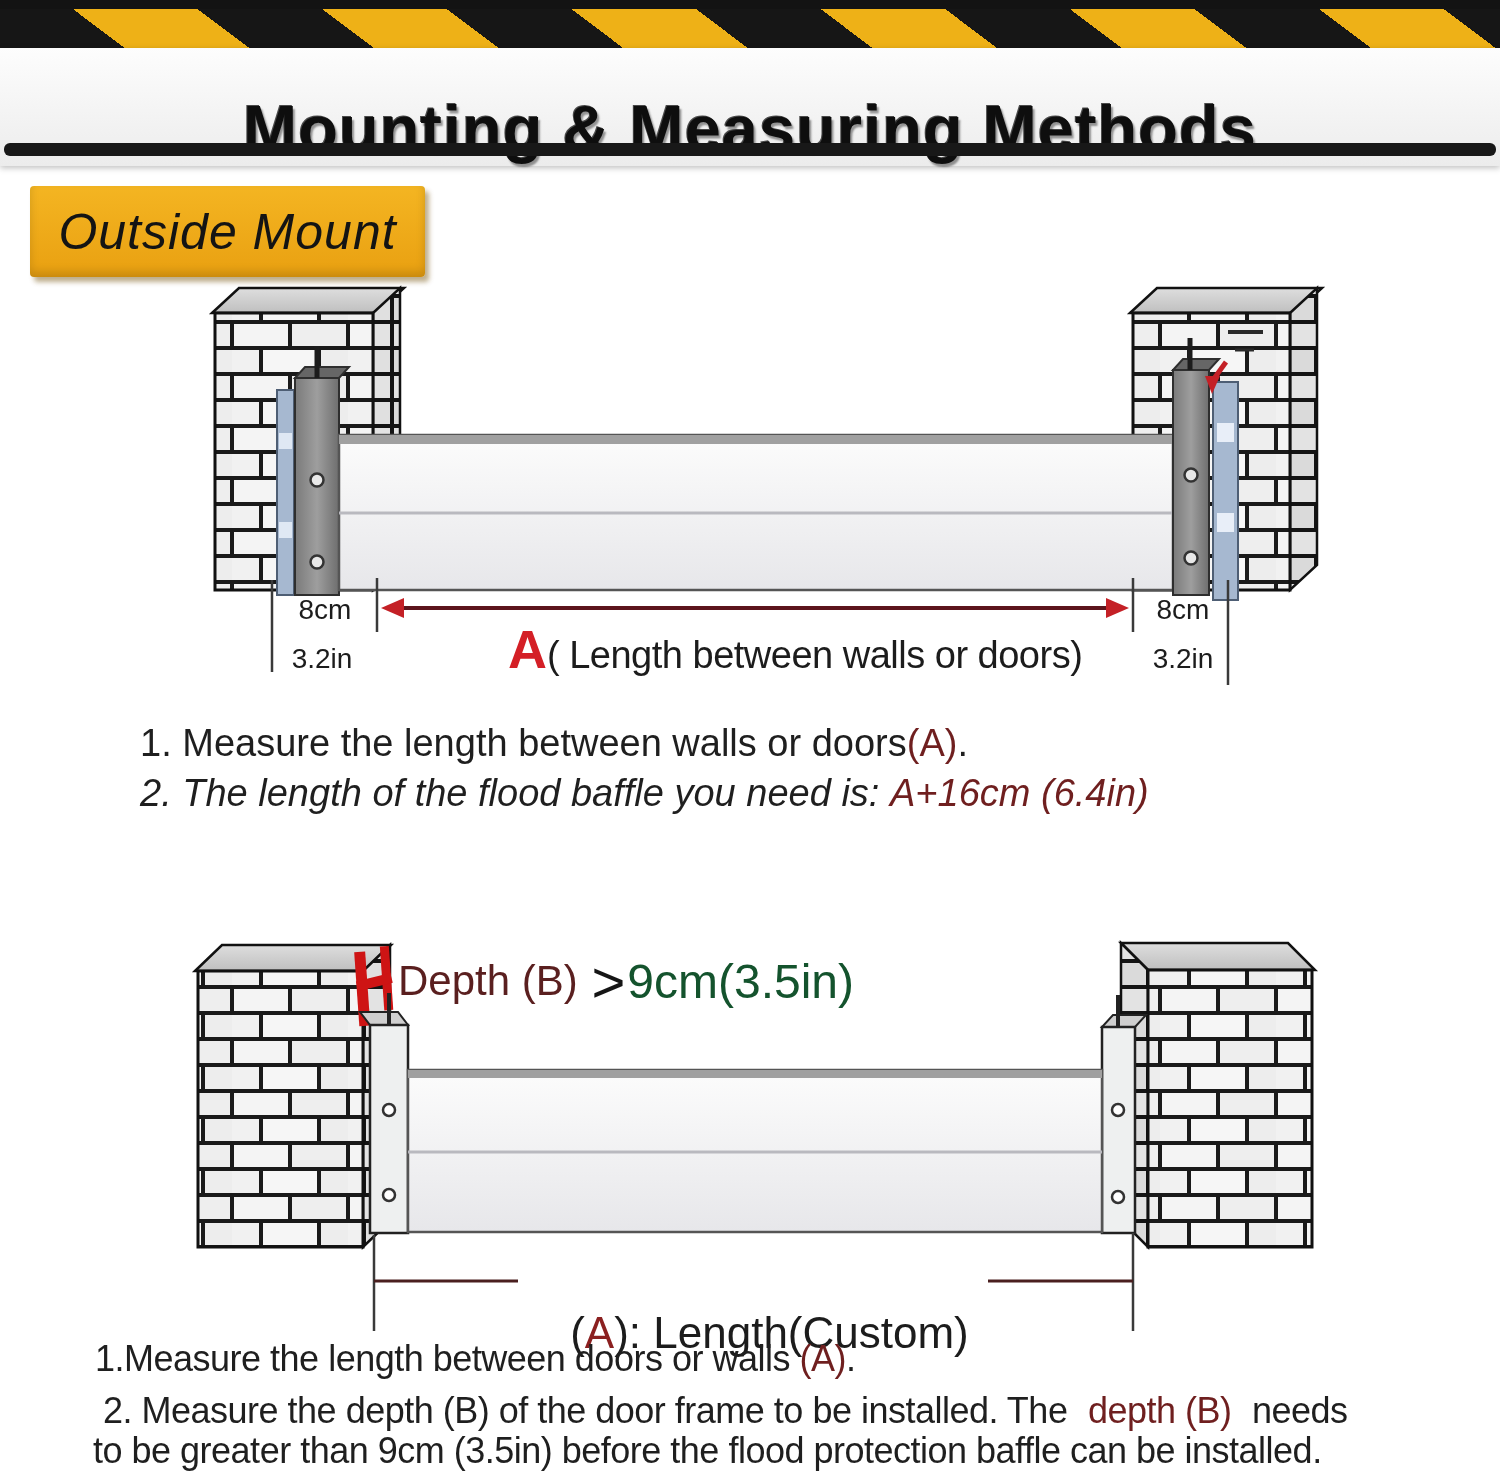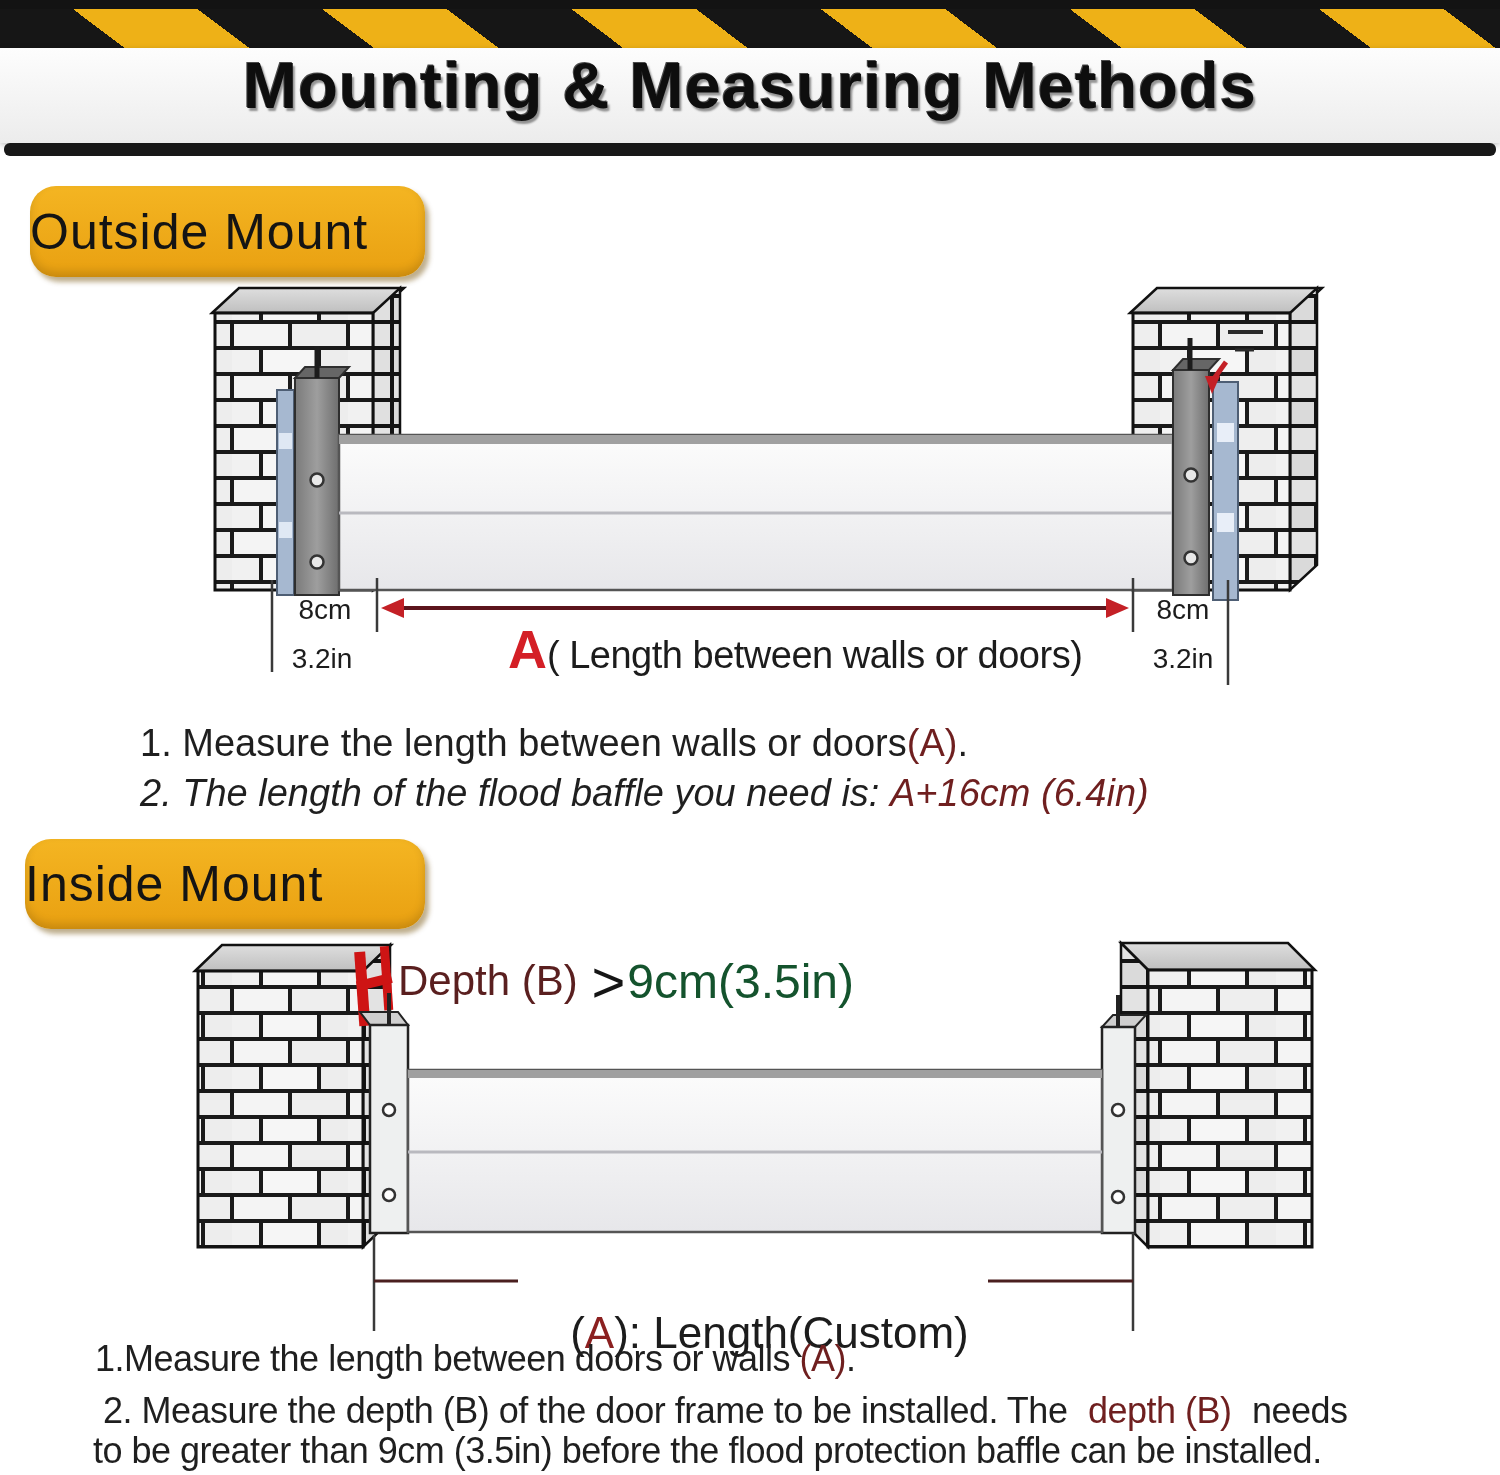--- a/index.html
+++ b/index.html
@@ -4,33 +4,33 @@
 <style>
   html,body{margin:0;padding:0;background:#ffffff;}
   .canvas{position:relative;width:1500px;height:1475px;background:#ffffff;overflow:hidden;
           font-family:"Liberation Sans",sans-serif;color:#1f1f1f;}
   .abs{position:absolute;}
 
   
   .bar-top{left:0;top:0;width:1500px;height:9px;background:#131313;}
   .hazard{left:0;top:9px;width:1500px;height:39px;
           background:repeating-linear-gradient(37deg,#161616 0 75px,#eeb117 75px 150px);}
-  .titleband{left:0;top:48px;width:1500px;height:95px;
+  .titleband{left:0;top:48px;width:1500px;height:118px;
              background:linear-gradient(#fdfdfd,#ececec);
-             display:flex;align-items:flex-start;justify-content:center;
+             display:flex;align-items:flex-end;justify-content:center;
              box-shadow:0 2px 6px rgba(0,0,0,.25);}
   .title{font-size:65px;font-weight:bold;letter-spacing:1px;color:#0e0e0e;
          text-shadow:2px 3px 2px rgba(0,0,0,.4),-1px -1px 0 #4a4a4a;}
   .darkbar{left:4px;top:143px;width:1492px;height:13px;background:#181818;border-radius:6px;}
 
   
-  .badge{background:linear-gradient(#f4b522,#e9a011);border-radius:26px;
-         display:flex;align-items:center;
+  .badge{background:linear-gradient(#f4b522,#e9a011);border-radius:4px;
+         display:flex;align-items:center;justify-content:center;
          box-shadow:4px 5px 5px rgba(110,75,0,.45), inset 0 -5px 10px rgba(0,0,0,.15);
-         font-size:50px;color:#141414;letter-spacing:1px;}
+         font-size:50px;color:#141414;letter-spacing:1px;font-style:italic;}
   .badge-outside{left:30px;top:186px;width:395px;height:91px;}
   .badge-inside{left:25px;top:839px;width:400px;height:90px;}
 
   
   .dim{font-size:28px;color:#1c1c1c;text-align:center;white-space:nowrap;}
   .spanlabel{display:flex;align-items:baseline;white-space:pre;}
   .spanlabel .red-a{font-size:54px;font-weight:bold;color:#d41f26;}
   .spanlabel .rest{font-size:38px;letter-spacing:-0.5px;color:#1c1c1c;}
   .step{font-size:38px;white-space:pre;color:#1f1f1f;display:flex;align-items:baseline;justify-content:flex-end;}
   .step .hl{color:#6f1f1f;}
@@ -49,23 +49,20 @@
 
   <div class="abs bar-top"></div>
   <div class="abs hazard"></div>
   <div class="abs titleband">
     <span class="title">Mounting &amp; Measuring Methods</span>
   </div>
   <div class="abs darkbar"></div>
 
   <div class="abs badge badge-outside">
     <span>Outside Mount</span>
-  </div>
-  <div class="abs badge badge-inside">
-    <span>Inside Mount</span>
   </div>
 
   <svg class="abs" style="left:0;top:270px;" width="1500" height="440" viewBox="0 0 1500 440">
     <defs>
       <pattern id="brick" width="116" height="52" patternUnits="userSpaceOnUse">
         <rect x="0" y="0" width="116" height="52" fill="#1a1a1a"></rect>
         <rect x="2" y="2" width="54" height="22" fill="#f4f4f4"></rect>
         <rect x="60" y="2" width="54" height="22" fill="#eeeeee"></rect>
         <rect x="-27" y="28" width="54" height="22" fill="#f1f1f1"></rect>
         <rect x="31" y="28" width="54" height="22" fill="#f6f6f6"></rect>

